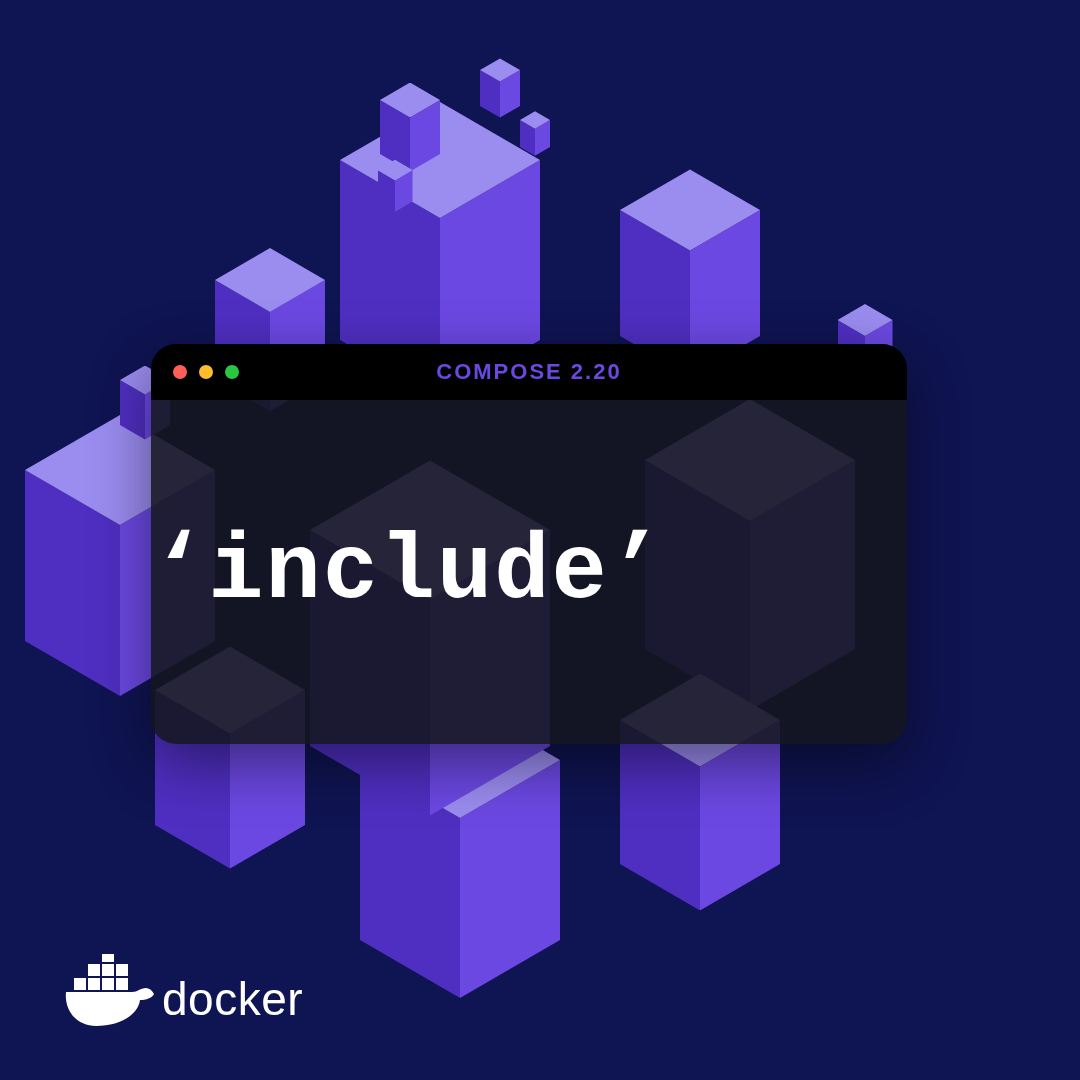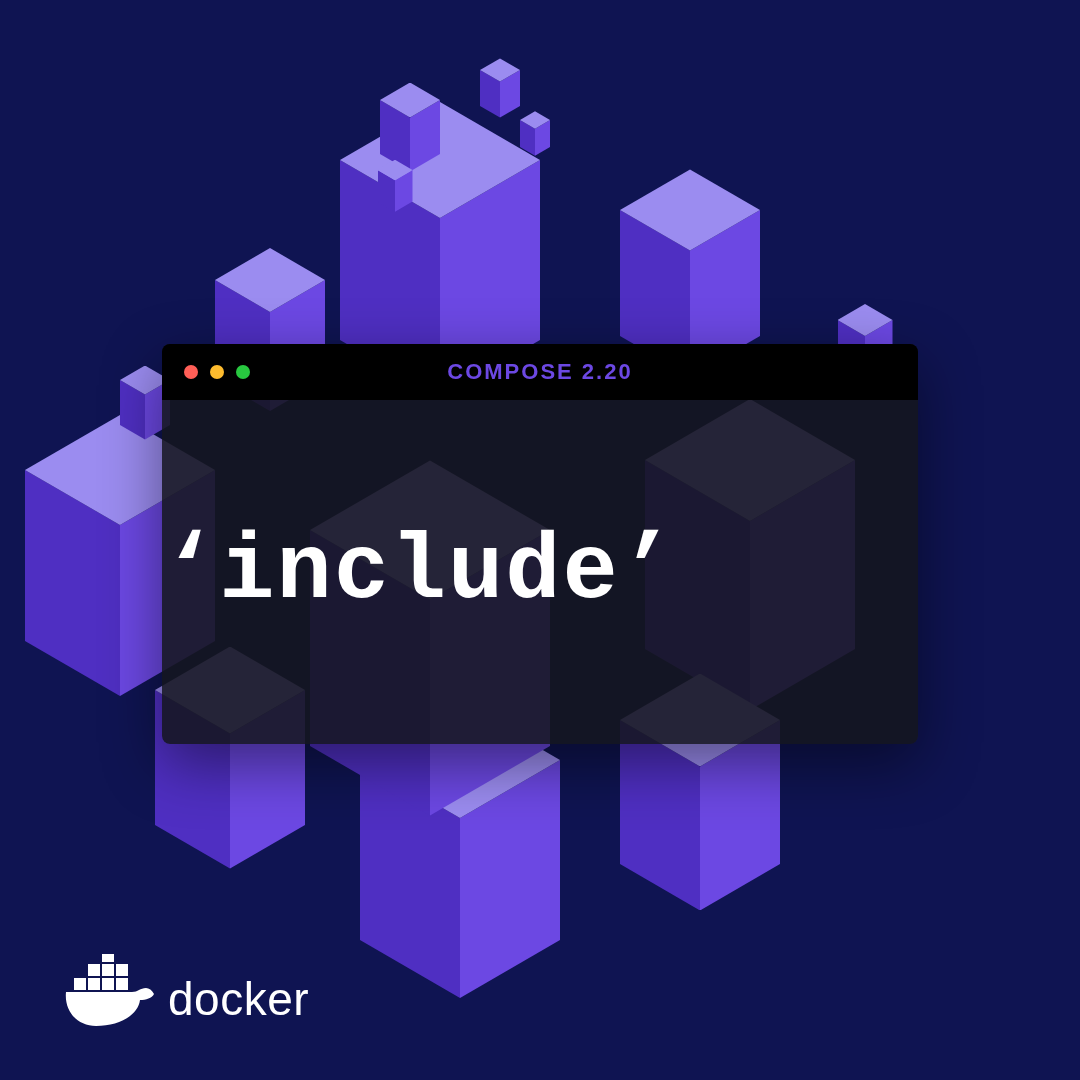--- a/index.html
+++ b/index.html
@@ -29,25 +29,25 @@
   .cube .left  { background: #4f2fc2; }
   .cube .right { background: #6c48e3; }
 
   .whale-body {
     fill: #ffffff;
   }
 
   
   .terminal {
     position: absolute;
-    left: 162px;
+    left: 151px;
     top: 344px;
     width: 756px;
     height: 400px;
-    border-radius: 8px;
+    border-radius: 25px;
     overflow: hidden;
     box-shadow: 0 20px 60px rgba(0,0,0,0.45);
     background: rgba(20,22,30,0.88);
   }
   .titlebar {
     height: 56px;
     background: #000000;
     display: flex;
     align-items: center;
     position: relative;
@@ -86,21 +86,21 @@
     letter-spacing: 2px;
   }
 
   
   .brand {
     position: absolute;
     left: 60px;
     bottom: 54px;
     display: flex;
     align-items: flex-end;
-    gap: 8px;
+    gap: 2px;
     text-align: right;
   }
   .brand-text {
     color: #ffffff;
     font-size: 46px;
     font-weight: 400;
     letter-spacing: 0.5px;
     line-height: 1;
     padding-bottom: 4px;
   }

